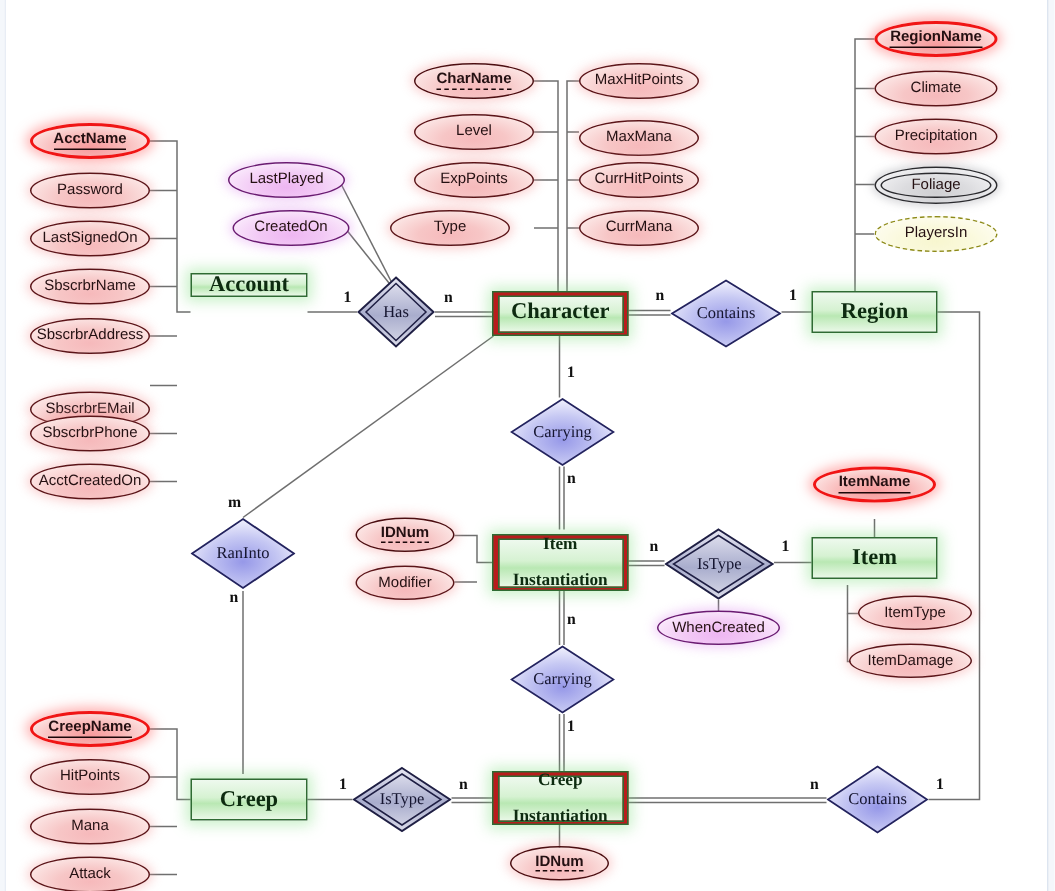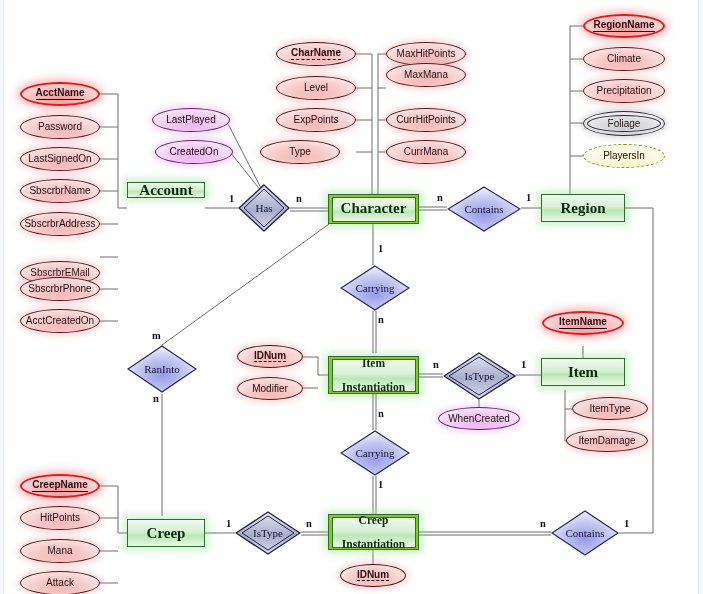--- a/index.html
+++ b/index.html
@@ -26,21 +26,21 @@
     border:1.4px solid #2f6b33;
     color:#0d2b10;
     font-family:"Liberation Serif", serif;
     font-weight:bold;
     font-size:15px;
     box-shadow:0 0 9px 3px rgba(120,220,120,.40);
   }
   .entity.weak{
     border:1.4px solid #2f6b33;
     padding:2.5px;
-    background:#84cc16;
+    background:#b91c1c;
   }
   .entity.weak > .inner{
     width:100%;height:100%;
     display:flex;align-items:center;justify-content:center;
     border:1.2px solid #2f6b33;
     background:linear-gradient(to bottom,#eef9ee 0%,#d6f2d2 45%,#b9e8b3 60%,#e9f8e7 100%);
     line-height:1.05;
   }
   .entity .lbl{display:block;}
   .entity.small{font-size:11.5px;}
@@ -260,21 +260,21 @@
 <div class="node attr" style="left:276px;top:108px;width:80px;height:24px;">
   <span class="t">ExpPoints</span>
 </div>
 <div class="node attr" style="left:260px;top:140px;width:80px;height:24px;">
   <span class="t">Type</span>
 </div>
 
 <div class="node attr" style="left:386px;top:42px;width:80px;height:24px;">
   <span class="t">MaxHitPoints</span>
 </div>
-<div class="node attr" style="left:386px;top:63px;width:80px;height:24px;">
+<div class="node attr" style="left:386px;top:80px;width:80px;height:24px;">
   <span class="t">MaxMana</span>
 </div>
 <div class="node attr" style="left:386px;top:108px;width:80px;height:24px;">
   <span class="t">CurrHitPoints</span>
 </div>
 <div class="node attr" style="left:386px;top:140px;width:80px;height:24px;">
   <span class="t">CurrMana</span>
 </div>
 
 <div class="node entity weak" style="left:328px;top:194px;width:91px;height:30px;">

